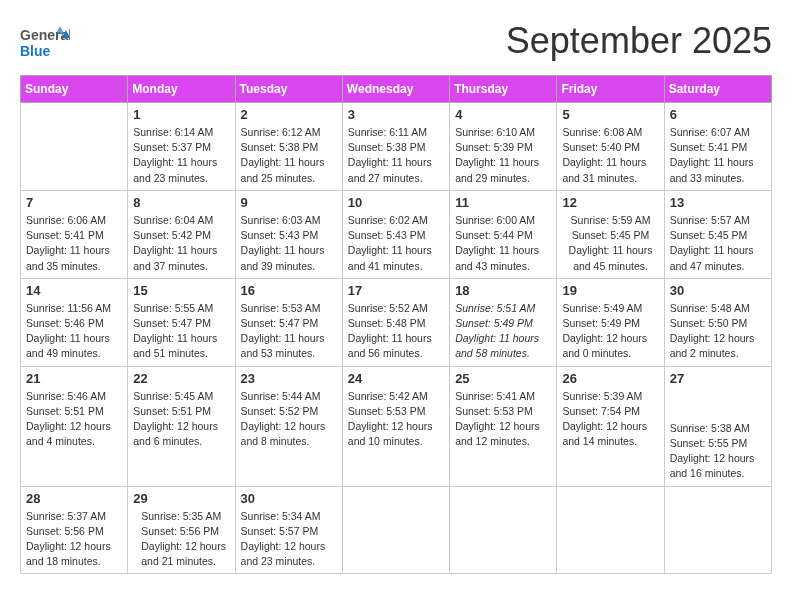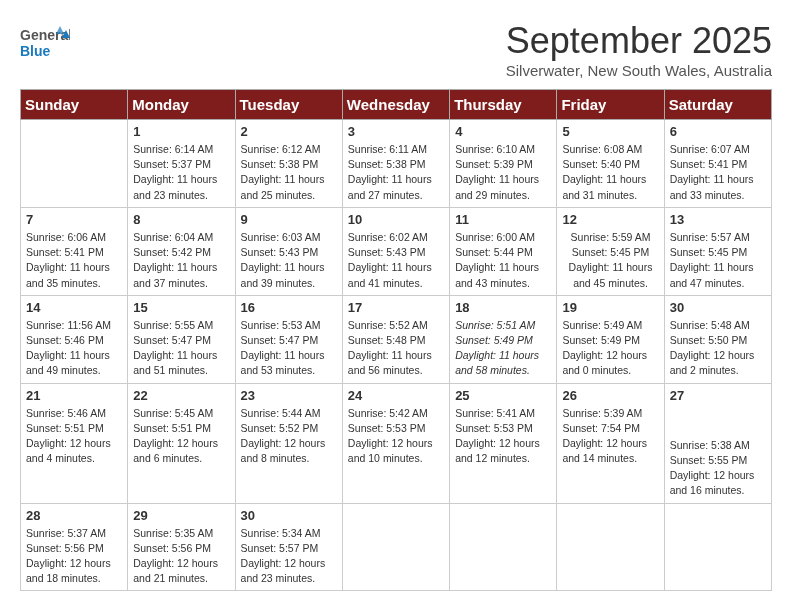--- a/index.html
+++ b/index.html
@@ -31,25 +31,25 @@
     .location {
       font-size: 15px;
       color: #555;
     }
     .calendar {
       width: 100%;
       border-collapse: collapse;
       font-size: 11px;
     }
     .calendar th {
-      background: #7f1d1d;
+      background: #d946ef;
       color: #fff;
       padding: 6px 4px;
       text-align: left;
-      font-size: 15px;
+      font-size: 12px;
       font-weight: bold;
       border: 1px solid #aaa;
     }
     .calendar td {
       border: 1px solid #ccc;
       vertical-align: top;
       padding: 4px 5px;
       width: calc(100% / 7);
       min-height: 80px;
       background: #fff;
@@ -78,21 +78,20 @@
     <div class="logo-wrapper">
       <svg width="50" height="45" viewBox="0 0 50 45">
         <text x="0" y="20" font-size="14" font-weight="bold" fill="#555">General</text>
         <text x="0" y="36" font-size="14" font-weight="bold" fill="#1a7abf">Blue</text>
         <polygon points="46,10 50,18 42,18" fill="#1a7abf"></polygon>
         <polygon points="40,6 44,14 36,14" fill="#1a7abf" opacity="0.7"></polygon>
       </svg>
     </div>
     <div class="title-block">
       <div class="month-title">September 2025</div>
-      <div class="location">Silverwater, New South Wales, Australia</div>
     </div>
   </div>
 
   <table class="calendar">
     <thead>
       <tr>
         <th>Sunday</th>
         <th>Monday</th>
         <th>Tuesday</th>
         <th>Wednesday</th>
@@ -303,21 +302,21 @@
         <tr>
           <td>
             <span class="day-number">28</span>
             <div class="day-info" style="white-space: pre-line;">Sunrise: 5:37 AM
 Sunset: 5:56 PM
 Daylight: 12 hours
 and 18 minutes.</div>
           </td>
           <td>
             <span class="day-number">29</span>
-            <div class="day-info" style="white-space: pre-line;">Sunrise: 5:35 AM
+            <div class="day-info" style="white-space: pre-line; margin-left: 8px;">Sunrise: 5:35 AM
 Sunset: 5:56 PM
 Daylight: 12 hours
 and 21 minutes.</div>
           </td>
           <td>
             <span class="day-number">30</span>
             <div class="day-info" style="white-space: pre-line;">Sunrise: 5:34 AM
 Sunset: 5:57 PM
 Daylight: 12 hours
 and 23 minutes.</div>

